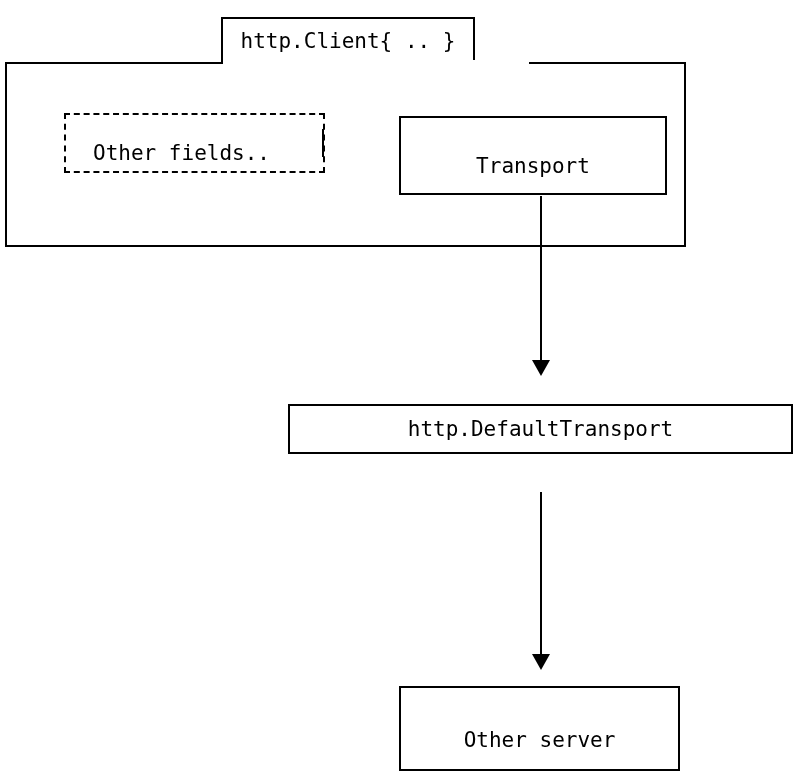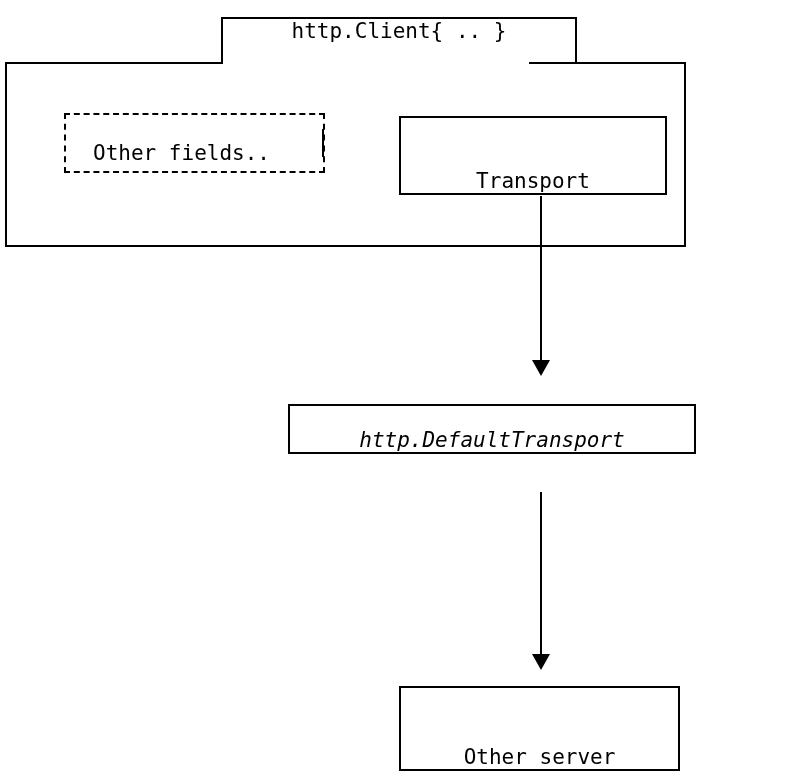--- a/index.html
+++ b/index.html
@@ -18,36 +18,36 @@
     overflow: hidden;
   }
 
   
   .box {
     position: absolute;
     box-sizing: border-box;
     border: 2px solid #000000;
     background: #ffffff;
     display: flex;
-    align-items: flex-end;
+    align-items: center;
     justify-content: center;
     color: #000000;
     font-family: "DejaVu Sans Mono", monospace;
     white-space: pre;
   }
 
   
   #title-box {
     left: 221px;
     top: 17px;
-    width: 356px;
+    width: 254px;
     height: 47px;
     font-size: 21px;
     letter-spacing: 0px;
-    align-items: flex-start;
+    align-items: center;
     z-index: 3;
   }
 
   
   #client-box {
     left: 5px;
     top: 62px;
     width: 681px;
     height: 185px;
     z-index: 1;
@@ -112,26 +112,25 @@
     height: 79px;
     font-size: 21px;
     z-index: 2;
     padding-top: 21px;
   }
 
   
   #default-transport-box {
     left: 288px;
     top: 404px;
-    width: 408px;
+    width: 505px;
     height: 50px;
     font-size: 21px;
-    align-items: flex-end;
-    z-index: 2;
-    font-style: italic;
+    align-items: center;
+    z-index: 2;
   }
 
   
   #remote-server-box {
     left: 399px;
     top: 686px;
     width: 281px;
     height: 85px;
     font-size: 21px;
     z-index: 2;

